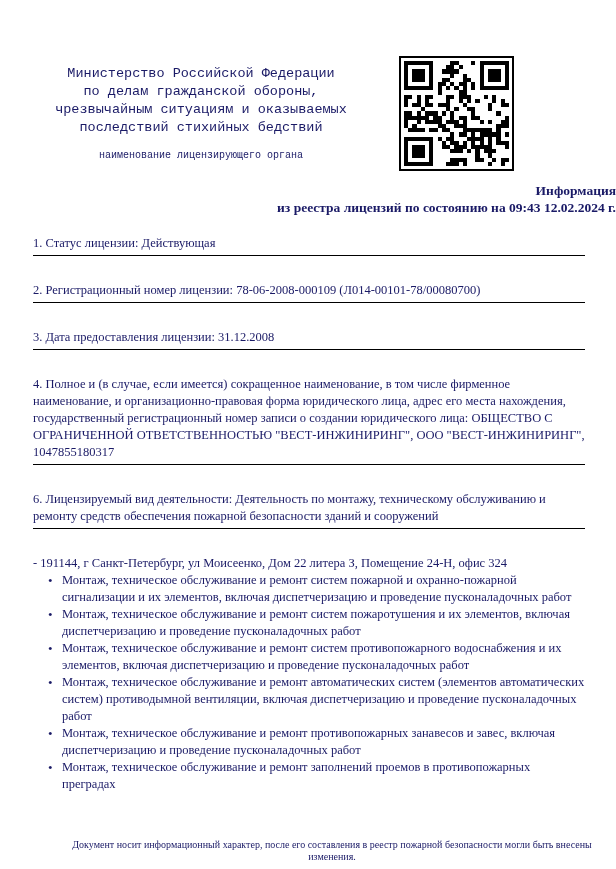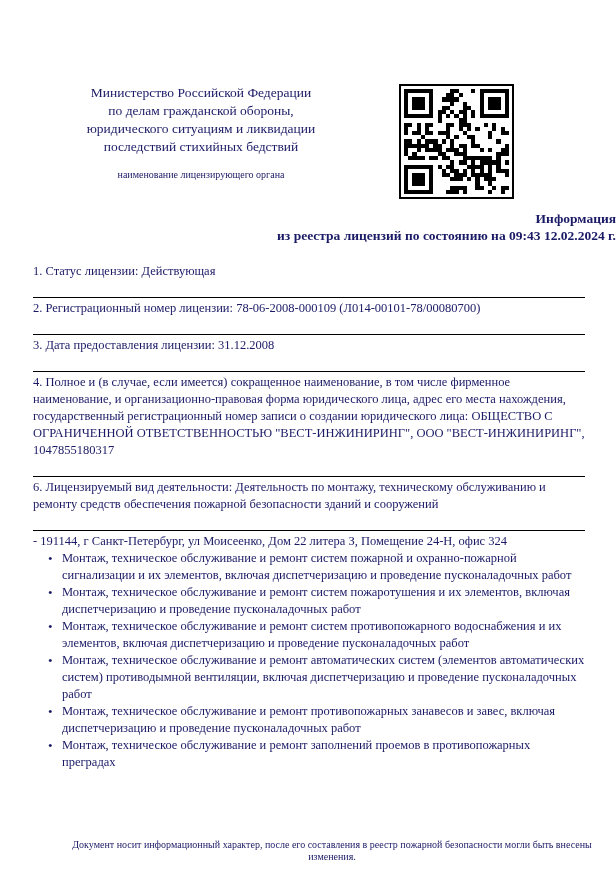--- a/index.html
+++ b/index.html
@@ -7,22 +7,23 @@
     position:relative;
     width:616px;height:869px;
     background:#fff;
     font-family:"Liberation Serif", serif;
     color:var(--doc-text,#1a1a66);
     overflow:hidden;
   }
   .doc-header{
     display:flex;
     justify-content:space-between;
-    align-items:flex-start;
-    padding:84px 102px 0 55px;
+    align-items:center;
+    padding:56px 102px 0 55px;
+    font-family:Liberation Mono, monospace;
   }
   .authority{
     width:292px;
     text-align:center;
     font-size:13.5px;
     line-height:18px;
   }
   .authority .caption{
     font-size:10px;
     line-height:13px;
@@ -42,22 +43,22 @@
     font-size:13.5px;
     line-height:17px;
   }
   .content{
     margin:19px 31px 0 33px;
     font-size:12.5px;
     line-height:17px;
   }
   .field{
     border-bottom:1px solid #000;
-    padding-bottom:17px;
-    margin-bottom:2px;
+    padding-bottom:3px;
+    margin-bottom:26px;
   }
   .addresses p{margin:0;}
   .works{margin:0;padding:0;list-style:none;}
   .works li{position:relative;padding-left:29px;}
   .works li::before{
     content:"\2022";
     position:absolute;
     left:15px;top:0;
     font-size:13px;
   }
@@ -72,21 +73,21 @@
 </style>
 </head>
 <body>
 
 <div class="page">
 
   <header class="doc-header">
     <div class="authority">
       <div>Министерство Российской Федерации</div>
       <div>по делам гражданской обороны,</div>
-      <div>юридического ситуациям и ликвидации</div>
+      <div>чрезвычайным ситуациям и оказываемых</div>
       <div>последствий стихийных бедствий</div>
       <div class="caption">наименование лицензирующего органа</div>
     </div>
     <div class="qr-wrap">
       <svg id="qr-svg" xmlns="http://www.w3.org/2000/svg" aria-hidden="true" viewBox="0 0 25 25">
           <rect x="11" y="0" width="1" height="1" fill="#000000"></rect>
           <rect x="12" y="0" width="1" height="1" fill="#000000"></rect>
           <rect x="16" y="0" width="1" height="1" fill="#000000"></rect>
           <rect x="10" y="1" width="1" height="1" fill="#000000"></rect>
           <rect x="11" y="1" width="1" height="1" fill="#000000"></rect>

